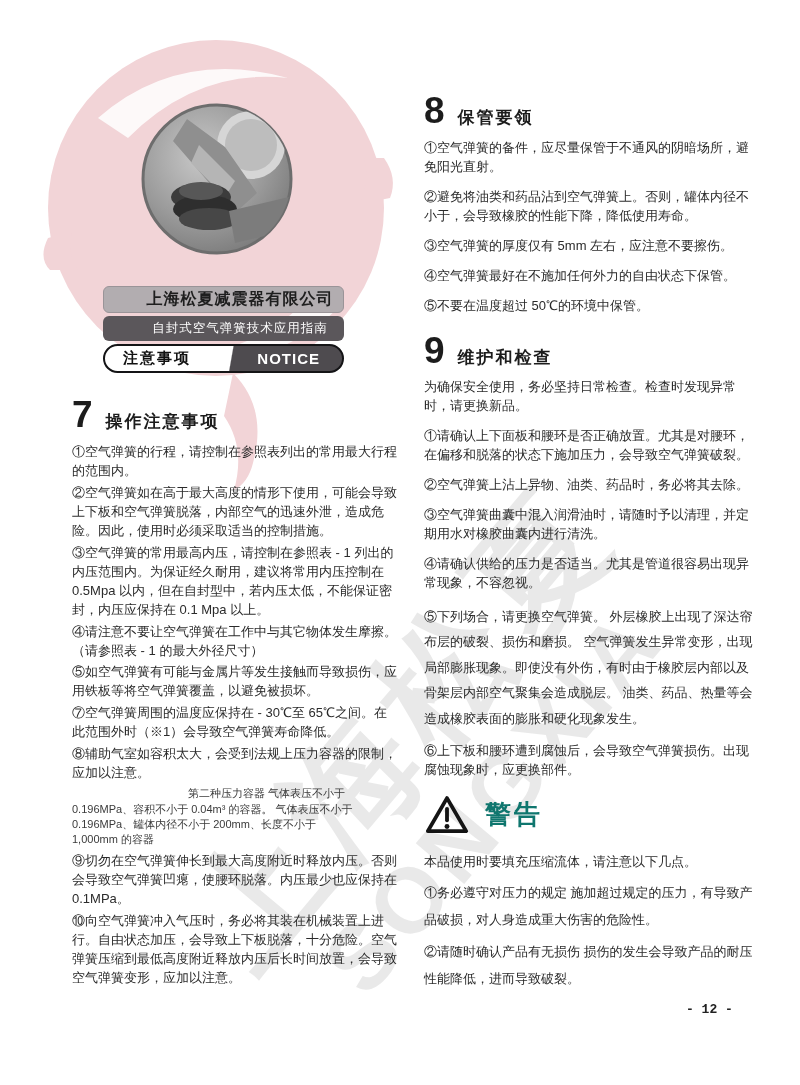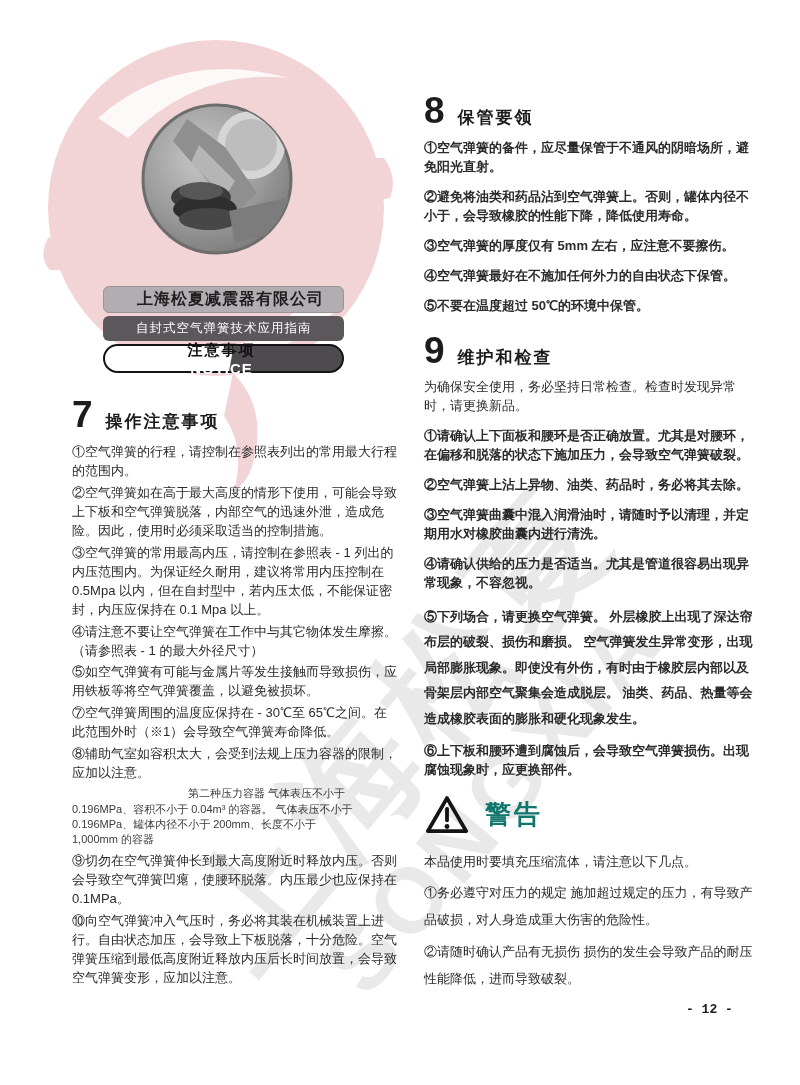--- a/index.html
+++ b/index.html
@@ -12,39 +12,39 @@
   .gray-wm{
     position:absolute;left:-60px;top:640px;width:1000px;z-index:0;pointer-events:none;
     transform:rotate(-50deg);transform-origin:center;
     font-weight:bold;color:rgba(120,120,120,0.16);text-align:center;
     font-size:130px;line-height:1.05;letter-spacing:14px;white-space:nowrap;
   }
   .gray-wm .wm-line2{font-size:92px;letter-spacing:6px;}
   
   .product-img{position:absolute;left:139px;top:101px;width:156px;height:156px;z-index:2;}
   .banner{position:absolute;left:103px;width:241px;z-index:2;box-sizing:border-box;
-          display:flex;align-items:center;padding-left:33px;}
+          display:flex;align-items:center;justify-content:center;padding-left:33px;}
   .banner-company{top:286px;height:27px;background:#b2adb0;border:1px solid #9a9498;
           border-radius:6px;font-size:16px;font-weight:bold;color:#1e1e1e;letter-spacing:1px;}
   .banner-guide{top:316px;height:25px;background:#5b575b;border-radius:6px;
           font-size:12.5px;color:#ffffff;letter-spacing:1px;}
   .banner-notice{top:344px;height:29px;border:2px solid #141416;border-radius:15px;
           background:linear-gradient(100deg,#ffffff 0%,#ffffff 53%,#4e4b4f 53.5%);
-          justify-content:center;padding:0 22px 0 18px;flex-direction:column;}
+          justify-content:space-between;padding:0 22px 0 18px;}
   .banner-notice .cn{font-size:15px;font-weight:bold;color:#111111;letter-spacing:2px;}
   .banner-notice .en{font-size:15px;font-weight:bold;color:#ffffff;letter-spacing:1px;}
   
   .col{position:absolute;z-index:2;font-size:13px;line-height:1.46;}
   .col-left{left:72px;top:396px;width:328px;}
   .col-right{left:424px;top:92px;width:330px;}
   .sec-head{display:flex;align-items:baseline;gap:13px;margin:0 0 8px 0;}
   .sec-num{font-size:37px;font-weight:bold;color:#1c1c1c;line-height:1;}
   .sec-title{font-size:17px;font-weight:bold;color:#1c1c1c;letter-spacing:2px;}
   .col p{margin:0 0 3px 0;}
-  .col-right p.item{margin:0 0 11px 0;font-weight:bold;}
+  .col-right p.item{margin:0 0 11px 0;}
   .col-right p.intro{margin:0 0 11px 0;}
   .h9{margin-top:16px;}
   .loose{line-height:1.95;}
   .fine{font-size:11px;line-height:1.4;color:#3a3a3a;margin:3px 0 4px 0;}
   .fine .indent{padding-left:116px;}
   
   .warn-head{display:flex;align-items:center;gap:15px;margin:14px 0 12px 0;}
   .warn-title{font-size:26px;font-weight:bold;color:#0f766e;letter-spacing:3px;}
   .warn-body p{line-height:2.1;margin:0 0 4px 0;}
   

